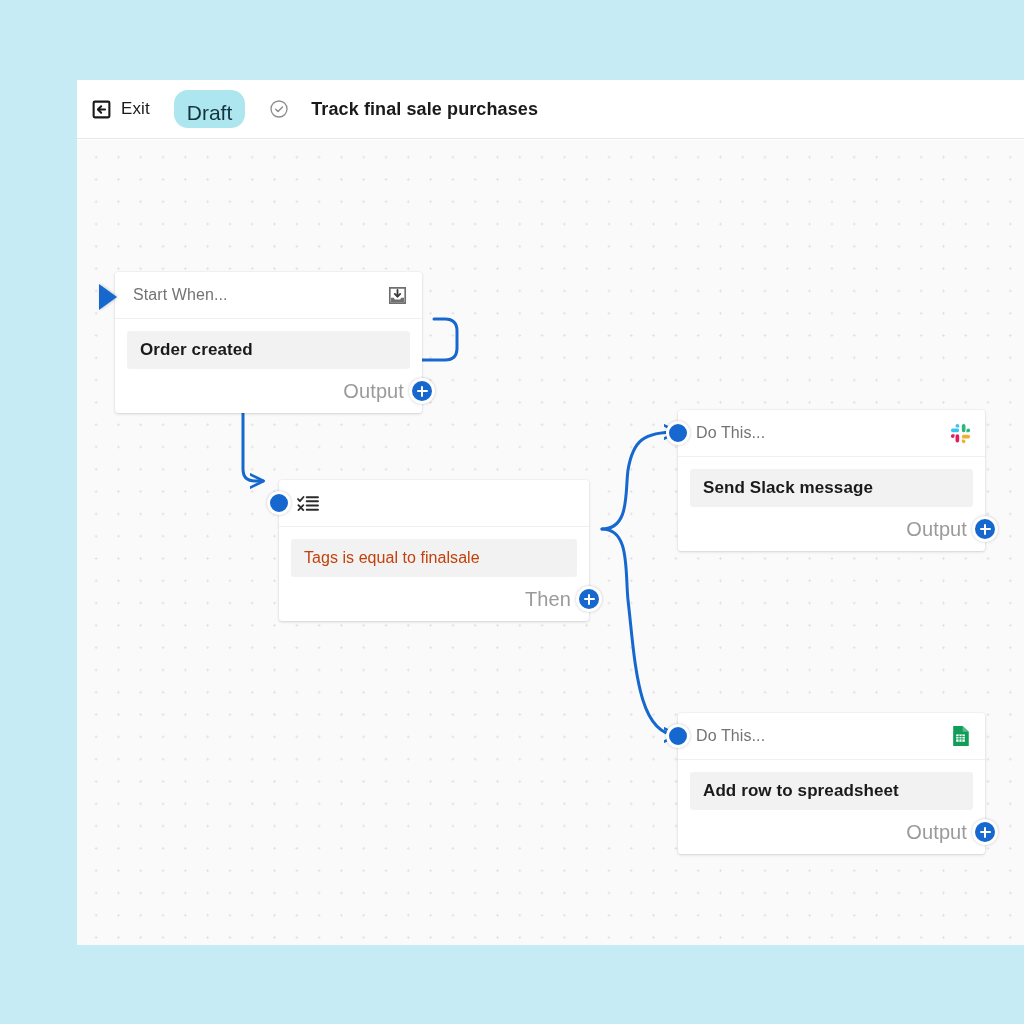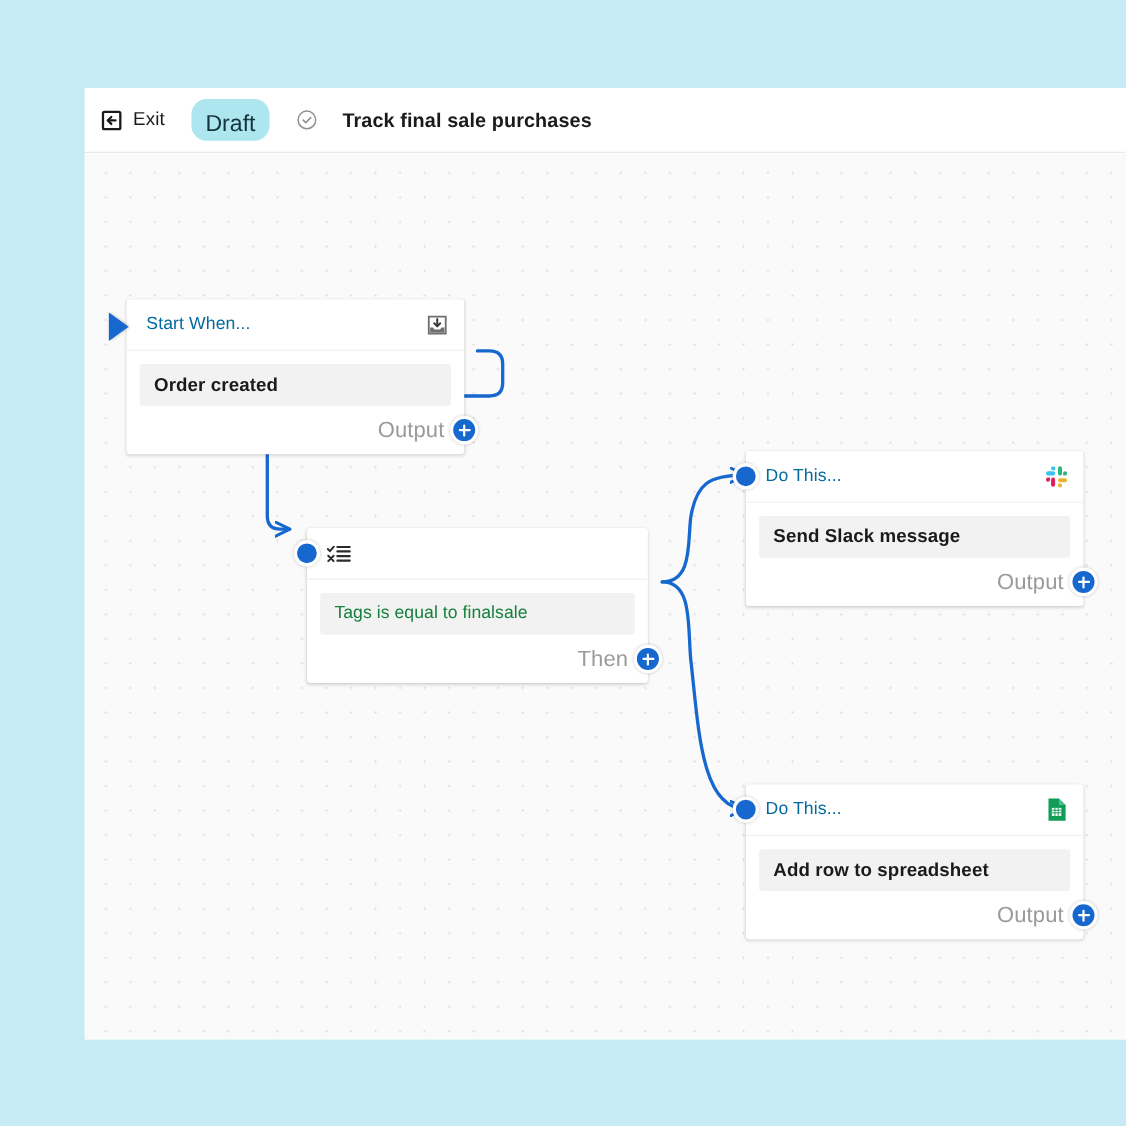--- a/index.html
+++ b/index.html
@@ -114,21 +114,21 @@
   .card-head {
     height: 47px;
     display: flex;
     align-items: center;
     padding: 0 14px 0 18px;
     border-bottom: 1px solid #f0f0f0;
   }
 
   .card-head-title {
     font-size: 16px;
-    color: #0369a1;
+    color: #737373;
     flex: 1;
     letter-spacing: 0.1px;
   }
 
   .card-head-icon {
     width: 22px; height: 22px;
     display: flex;
     align-items: center;
     justify-content: center;
   }
@@ -145,21 +145,21 @@
 
   .card-body-row.bold {
     font-weight: bold;
     font-size: 17px;
     color: #1a1a1a;
     letter-spacing: 0.1px;
   }
 
   .card-body-row.plain {
     font-size: 16px;
-    color: #15803d;
+    color: #c2410c;
     letter-spacing: 0.05px;
   }
 
   .port-row {
     height: 44px;
     display: flex;
     align-items: center;
     justify-content: flex-end;
     padding-right: 18px;
     position: relative;

